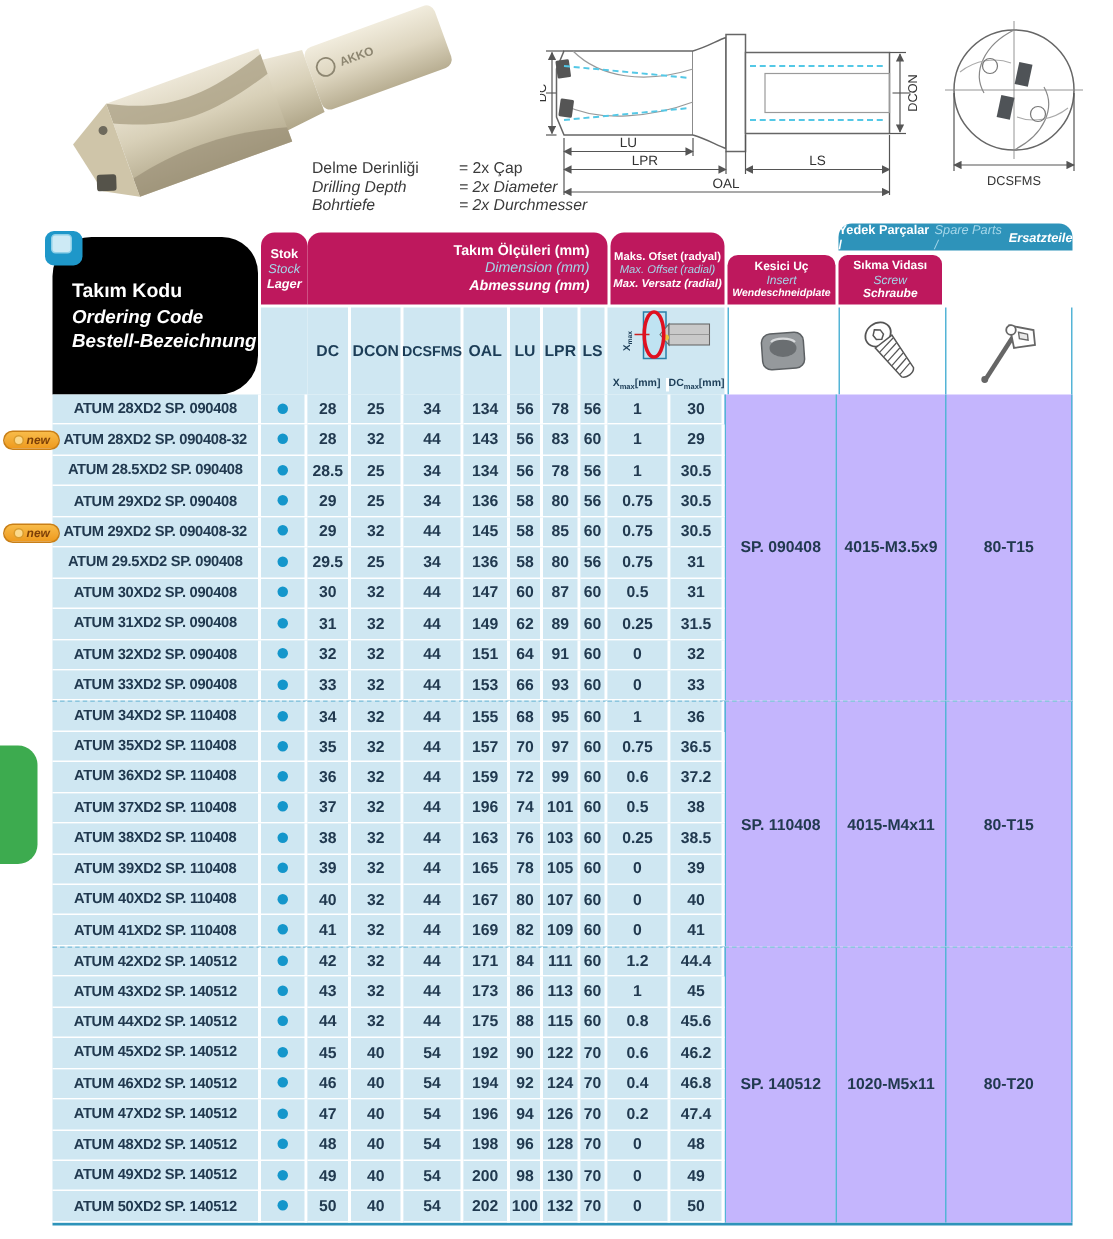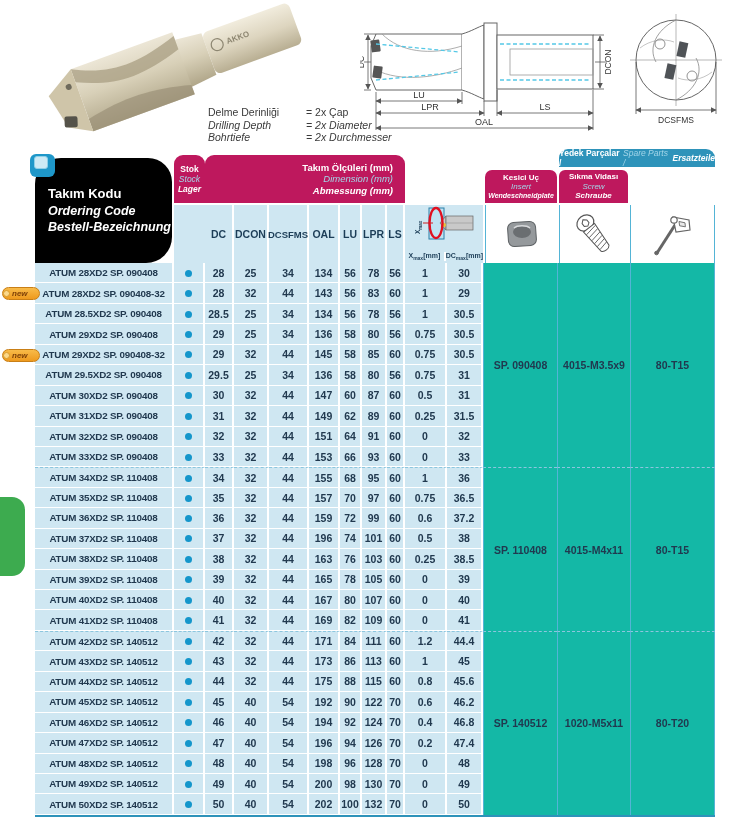--- a/index.html
+++ b/index.html
@@ -67,29 +67,29 @@
 
   
   .body-table{position:absolute;left:0;top:115px;width:680px;height:552px;
       border-collapse:separate;border-spacing:0;table-layout:fixed;
       border-bottom:2.5px solid #2e93ba;}
   .body-table tr{height:20.44px;}
   .body-table td{box-sizing:border-box;padding:0;text-align:center;vertical-align:middle;
       font-weight:bold;font-size:10.5px;color:#21394f;}
   td.lb{background:#cfe7f2;border-right:2px solid #fff;border-bottom:1px solid #fff;}
   td.c-code{font-size:9.8px;letter-spacing:-0.2px;white-space:nowrap;}
-  td.c-merge{background:#14b8a6;border-left:1px solid #54b4d6;}
+  td.c-merge{background:#c4b5fd;border-left:1px solid #54b4d6;}
   td.c-torx-cell{border-right:1px solid #54b4d6;}
   tr.gs td{border-top:1.5px dashed #8cc6de;}
   .dot{display:inline-block;width:7px;height:7px;border-radius:50%;background:#1496cb;}
 
   
   .badge{position:absolute;left:2px;width:38px;height:13px;border-radius:7px;
       background:linear-gradient(#f8bb49,#ee9a1e);border:1px solid #c97f16;
-      display:flex;align-items:center;gap:2px;
+      display:flex;align-items:center;justify-content:center;gap:2px;
       font-weight:bold;font-style:italic;font-size:8px;color:#7c3f07;box-sizing:border-box;}
   .badge i{width:5px;height:5px;border-radius:50%;background:#fbd98c;border:1px solid #d99c2e;}
   .side-tab{position:absolute;left:0;top:497px;width:25px;height:79px;background:#3dab4f;
       border-radius:0 13px 13px 0;}
 </style>
 </head>
 <body>
 
 <div class="page">
 
@@ -219,20 +219,25 @@
         <div class="b2">Stock</div>
         <div class="b3">Lager</div>
       </div>
 
       <div class="band b-dims">
         <div class="b1">Takım Ölçüleri (mm)</div>
         <div class="b2">Dimension (mm)</div>
         <div class="b3">Abmessung (mm)</div>
       </div>
 
+      <div class="band b-offset">
+        <div class="b1">Maks. Ofset (radyal)</div>
+        <div class="b2">Max. Offset (radial)</div>
+        <div class="b3">Max. Versatz (radial)</div>
+      </div>
 
       <div class="hdr-spare">
         <span class="s1">Yedek Parçalar /</span>
         <span class="s2">Spare Parts /</span>
         <span class="s3">Ersatzteile</span>
       </div>
 
       <div class="band b-insert">
         <div class="b1">Kesici Uç</div>
         <div class="b2">Insert</div>

